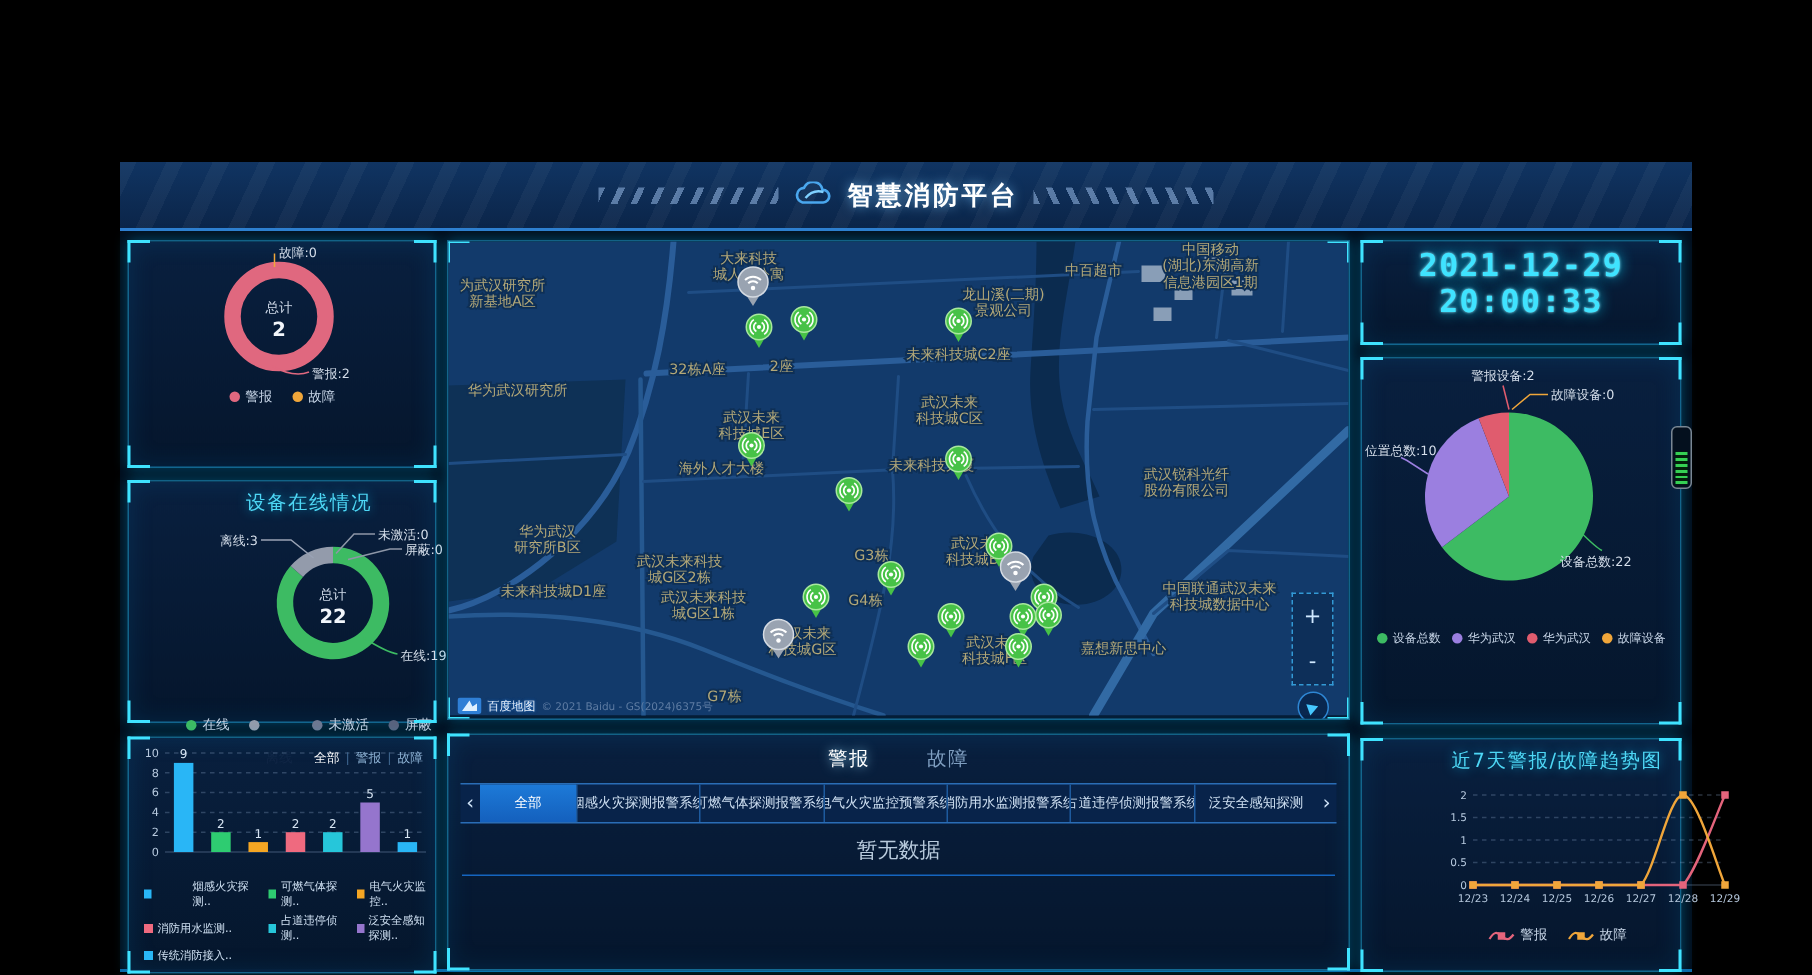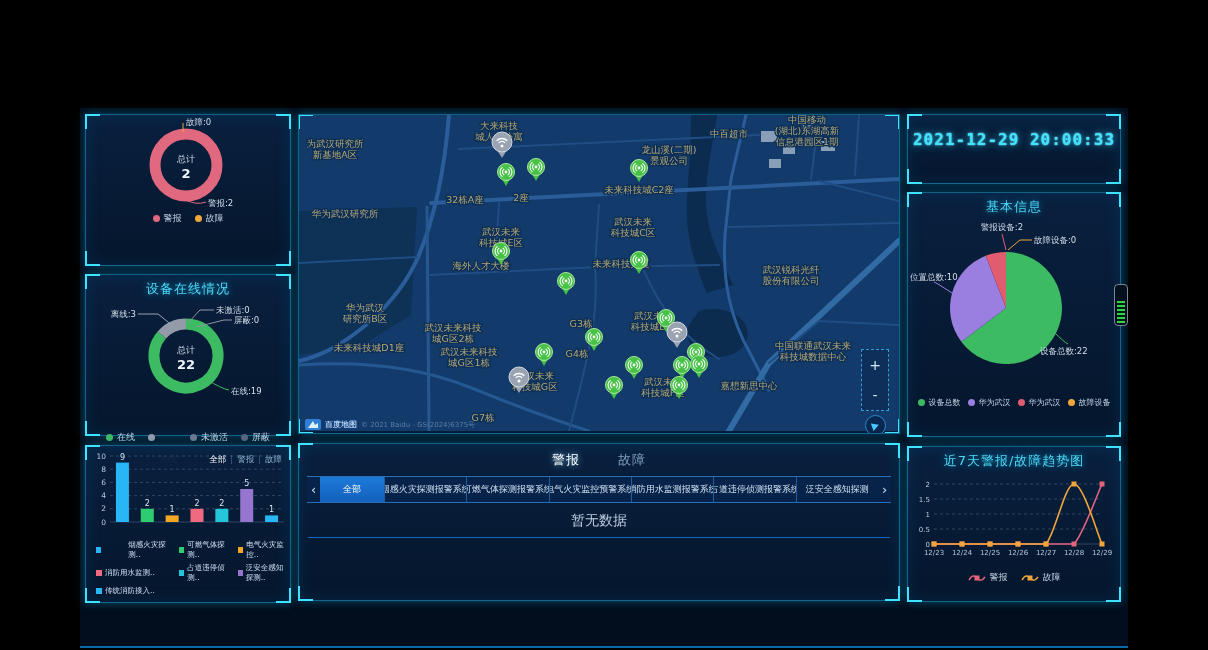--- a/index.html
+++ b/index.html
@@ -77,36 +77,45 @@
   .subtabs{flex:1;display:flex;min-width:0;}
   .subtab{flex:1;min-width:0;display:flex;align-items:center;justify-content:center;
        font-size:9px;color:#cfe0f2;border-left:1px solid #1d5a9e;white-space:nowrap;
        overflow:hidden;cursor:pointer;}
   .subtab:first-child{border-left:none;flex:0 0 64px;}
   .subtab.active{background:linear-gradient(180deg,#1d7ad8,#1460bd);color:#fff;}
   .empty-row{text-align:center;color:#b9cbdd;font-size:14px;padding:9px 0 7px;}
   .divider{border-top:1px solid #1565c0;margin:0 9px;}
   
   .clock{text-align:center;font-family:"DejaVu Sans Mono","Liberation Mono",monospace;
-       font-size:16px;font-weight:bold;color:#3fe3ff;letter-spacing:1px;margin-top:15px;
+       font-size:21px;font-weight:bold;color:#3fe3ff;letter-spacing:1px;margin-top:4px;
        text-shadow:0 0 9px rgba(0,215,255,.85),0 0 2px #b8f3ff;}
   
   .battery{position:absolute;left:1114px;top:284px;width:12px;height:40px;
        border:1px solid #7a8794;border-radius:4px;background:#04101e;z-index:20;}
   .battery .fill{position:absolute;left:2px;right:2px;bottom:2px;height:22px;
        background:repeating-linear-gradient(180deg,#35d054 0 2px,rgba(3,34,10,.95) 2px 4px);}
   svg{display:block;}
   svg text{font-family:"DejaVu Sans","Liberation Sans",sans-serif;}
 </style>
 </head>
 <body>
 
 <div class="stage">
   <div class="dashboard">
 
+    <div class="hdr">
+      <div class="slash l"></div>
+      <svg class="logo" viewBox="0 0 26 18">
+        <path d="M6,14 a5,5 0 0 1 1,-9.8 a6.5,6.5 0 0 1 12.4,1.4 a4.2,4.2 0 0 1 0.4,8.4 Z" fill="none" stroke="#4aa7ee" stroke-width="1.8"></path>
+        <path d="M8,11 q5,-6 12,-4" fill="none" stroke="#7fd0ff" stroke-width="1.6"></path>
+      </svg>
+      <div class="hdr-title">智慧消防平台</div>
+      <div class="slash r"></div>
+    </div>
 
     <div class="content">
 
       <div class="col-l">
 
         <div class="panel" style="height:150px;">
           <div class="pframe"></div>
           <svg id="todayChart" width="204" height="96">
               <circle cx="100" cy="50" r="31" fill="none" stroke="#e0687f" stroke-width="11"></circle>
               <text x="100" y="47" font-size="9" fill="#cfd9e8" text-anchor="middle">总计</text>
@@ -121,21 +130,21 @@
                 <i class="lg-dot" style="background: rgb(224, 104, 127);"></i>
                 <em style="font-style: normal;">警报</em>
               </span>
               <span class="lg-item">
                 <i class="lg-dot" style="background: rgb(240, 166, 58);"></i>
                 <em style="font-style: normal;">故障</em>
               </span>
             </div>
         </div>
 
-        <div class="panel" style="height:160px;margin-top:8px;">
+        <div class="panel" style="height:160px;margin-top:8px;padding-left:36px;">
           <div class="pframe"></div>
           <div class="p-title">设备在线情况</div>
           <svg id="onlineChart" width="204" height="110">
               <path d="M100.00,26.00 A32,32 0 1 1 75.85,37.01" fill="none" stroke="#3dbb63" stroke-width="11"></path>
               <path d="M75.85,37.01 A32,32 0 0 1 100.00,26.00" fill="none" stroke="#939bab" stroke-width="11"></path>
               <text x="100" y="55" font-size="9" fill="#cfd9e8" text-anchor="middle">总计</text>
               <text x="100" y="71" font-size="13" fill="#f2f6fb" text-anchor="middle" font-weight="bold">22</text>
               <path d="M87,28 L72,16 L52,16" stroke="#9aa3b5" fill="none"></path>
               <text x="50" y="19" font-size="8.5" fill="#d6dfeb" text-anchor="end">离线:3</text>
               <path d="M102,25 L114,12 L128,12" stroke="#8e97a8" fill="none"></path>
@@ -487,21 +496,20 @@
 
       <div class="col-r">
 
         <div class="panel" style="height:68px;">
           <div class="pframe"></div>
           <div class="clock">2021-12-29 20:00:33</div>
         </div>
 
         <div class="panel" style="height:243px;margin-top:8px;">
           <div class="pframe"></div>
-          <div class="p-title">基本信息</div>
           <svg id="pieChart" width="204" height="180">
               <path d="M98,92 L98.00,36.00 A56,56 0 1 1 53.31,125.75 Z" fill="#3dbb63"></path>
               <path d="M98,92 L53.31,125.75 A56,56 0 0 1 77.77,39.78 Z" fill="#9b7fe0"></path>
               <path d="M98,92 L77.77,39.78 A56,56 0 0 1 98.00,36.00 Z" fill="#e05c6e"></path>
               <path d="M98,34 L94,18" stroke="#e05c6e" fill="none"></path>
               <text x="94" y="14" font-size="8.5" fill="#d6dfeb" text-anchor="middle">警报设备:2</text>
               <path d="M100,34 L112,24 L124,24" stroke="#f0a63a" fill="none"></path>
               <text x="126" y="27" font-size="8.5" fill="#d6dfeb" text-anchor="start">故障设备:0</text>
               <path d="M44,77 L30,68 L26,66" stroke="#9b7fe0" fill="none"></path>
               <text x="2" y="64" font-size="8.5" fill="#d6dfeb" text-anchor="start">位置总数:10</text>
@@ -521,21 +529,21 @@
                 <i class="lg-dot" style="background: rgb(224, 92, 110);"></i>
                 <em style="font-style: normal;">华为武汉</em>
               </span>
               <span class="lg-item">
                 <i class="lg-dot" style="background: rgb(240, 166, 58);"></i>
                 <em style="font-style: normal;">故障设备</em>
               </span>
             </div>
         </div>
 
-        <div class="panel" style="height:154px;margin-top:9px;">
+        <div class="panel" style="height:154px;margin-top:9px;padding-left:48px;">
           <div class="pframe"></div>
           <div class="p-title">近7天警报/故障趋势图</div>
           <svg id="lineChart" width="204" height="100">
               <line x1="26" y1="74" x2="194" y2="74" stroke="rgba(140,165,200,.3)" stroke-width="1" stroke-dasharray="none"></line>
               <text x="22" y="76.5" font-size="7" fill="#b7c9de" text-anchor="end">0</text>
               <line x1="26" y1="59" x2="194" y2="59" stroke="rgba(140,165,200,.3)" stroke-width="1" stroke-dasharray="3,3"></line>
               <text x="22" y="61.5" font-size="7" fill="#b7c9de" text-anchor="end">0.5</text>
               <line x1="26" y1="44" x2="194" y2="44" stroke="rgba(140,165,200,.3)" stroke-width="1" stroke-dasharray="3,3"></line>
               <text x="22" y="46.5" font-size="7" fill="#b7c9de" text-anchor="end">1</text>
               <line x1="26" y1="29" x2="194" y2="29" stroke="rgba(140,165,200,.3)" stroke-width="1" stroke-dasharray="3,3"></line>

